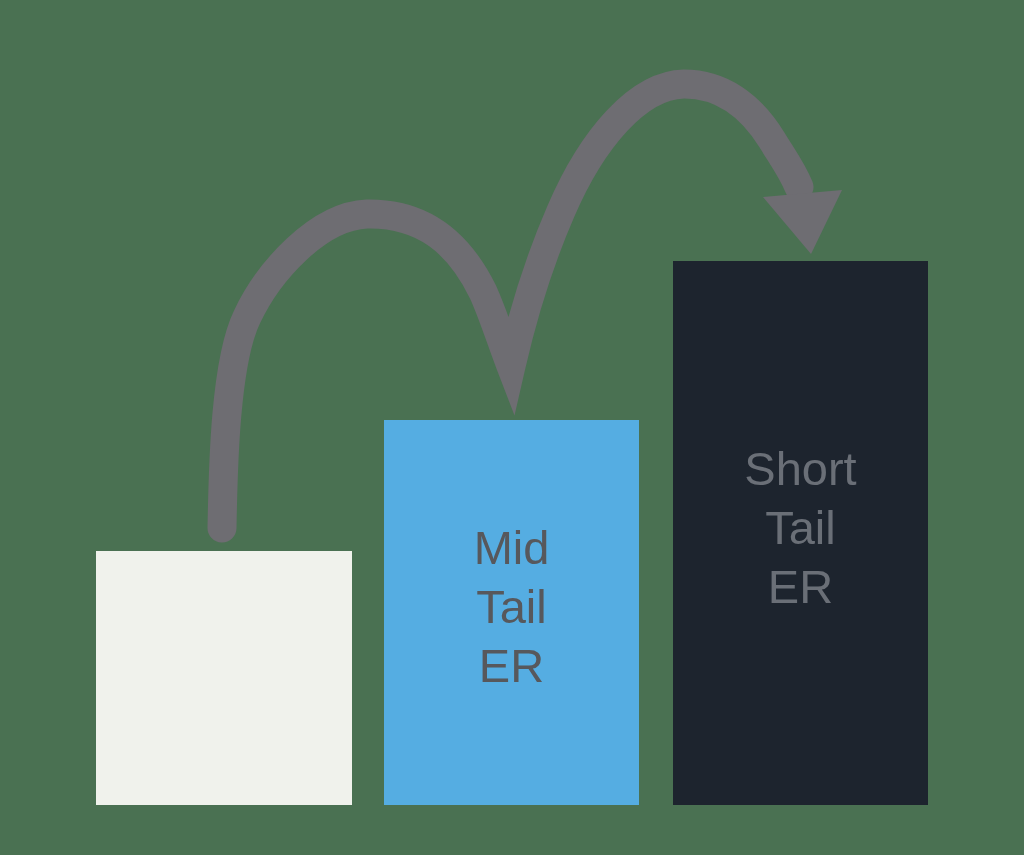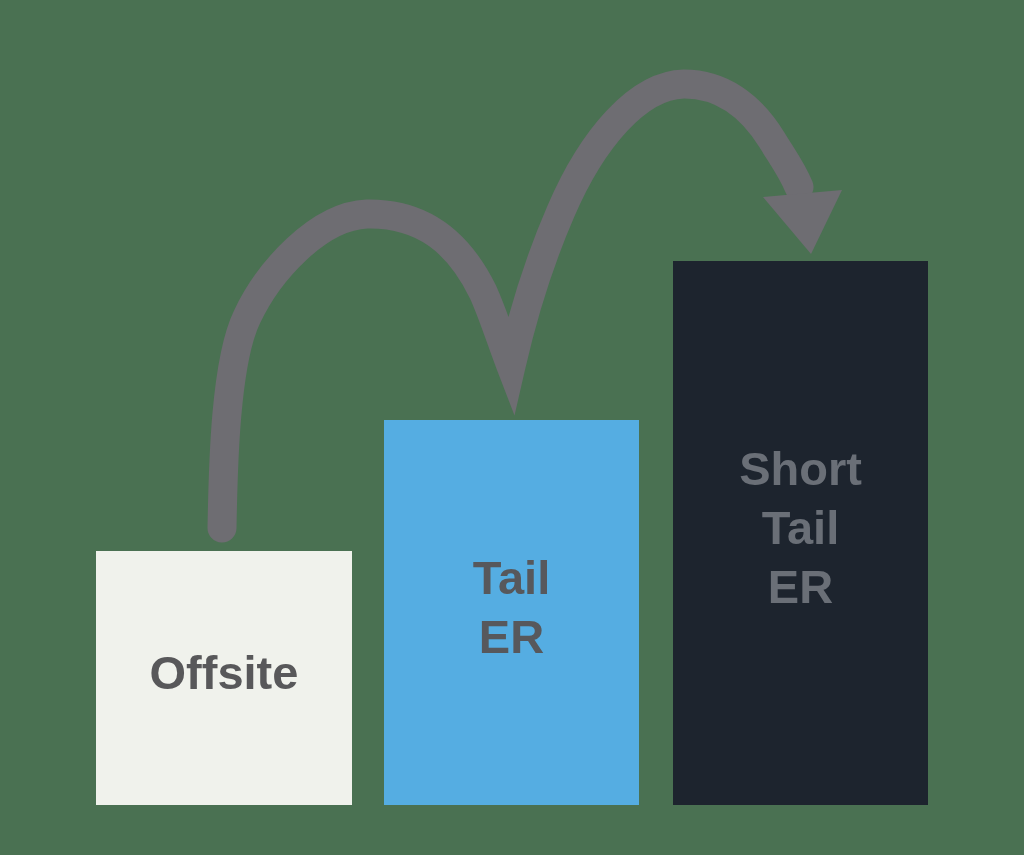--- a/index.html
+++ b/index.html
@@ -22,21 +22,21 @@
     display: block;
     pointer-events: none;
   }
   .bar {
     position: absolute;
     display: flex;
     flex-direction: column;
     align-items: center;
     justify-content: center;
     text-align: center;
-    font-weight: 700;
+    font-weight: 400;
     font-size: 47px;
     line-height: 59px;
     padding-bottom: 12px;
     box-sizing: border-box;
     letter-spacing: 0px;
   }
   .bar-offsite { left: 96px;  top: 551px; width: 256px; height: 254px; }
   .bar-midtail { left: 384px; top: 420px; width: 255px; height: 385px; }
   .bar-shorttail { left: 673px; top: 261px; width: 255px; height: 544px; }
   .bar-label-line { display: block; }
@@ -53,24 +53,24 @@
              C 424 213, 459 243, 483 292
              C 493 314, 501 340, 511 366
              C 522 318, 537 266, 561 211
              C 592 139, 638 85, 684 84
              C 722 84, 751 106, 772 140
              C 783 158, 792 170, 799 187" fill="none" stroke-width="29" stroke-linecap="round" stroke-linejoin="miter" stroke-miterlimit="4" stroke="#6e6d72"></path>
     <polygon id="arrow-head" points="763,197 842,190 811,254" fill="#6e6d72"></polygon>
   </svg>
 
   <div class="bar bar-offsite" style="background-color: rgb(240, 242, 236); color: rgb(88, 88, 90);">
-    <span class="bar-label-line">Offsite</span>
   </div>
 
   <div class="bar bar-midtail" style="background-color: rgb(85, 173, 226); color: rgb(87, 88, 92);">
+    <span class="bar-label-line">Mid</span>
     <span class="bar-label-line">Tail</span>
     <span class="bar-label-line">ER</span>
   </div>
 
   <div class="bar bar-shorttail" style="background-color: rgb(29, 36, 46); color: rgb(106, 111, 119);">
     <span class="bar-label-line">Short</span>
     <span class="bar-label-line">Tail</span>
     <span class="bar-label-line">ER</span>
   </div>
 

